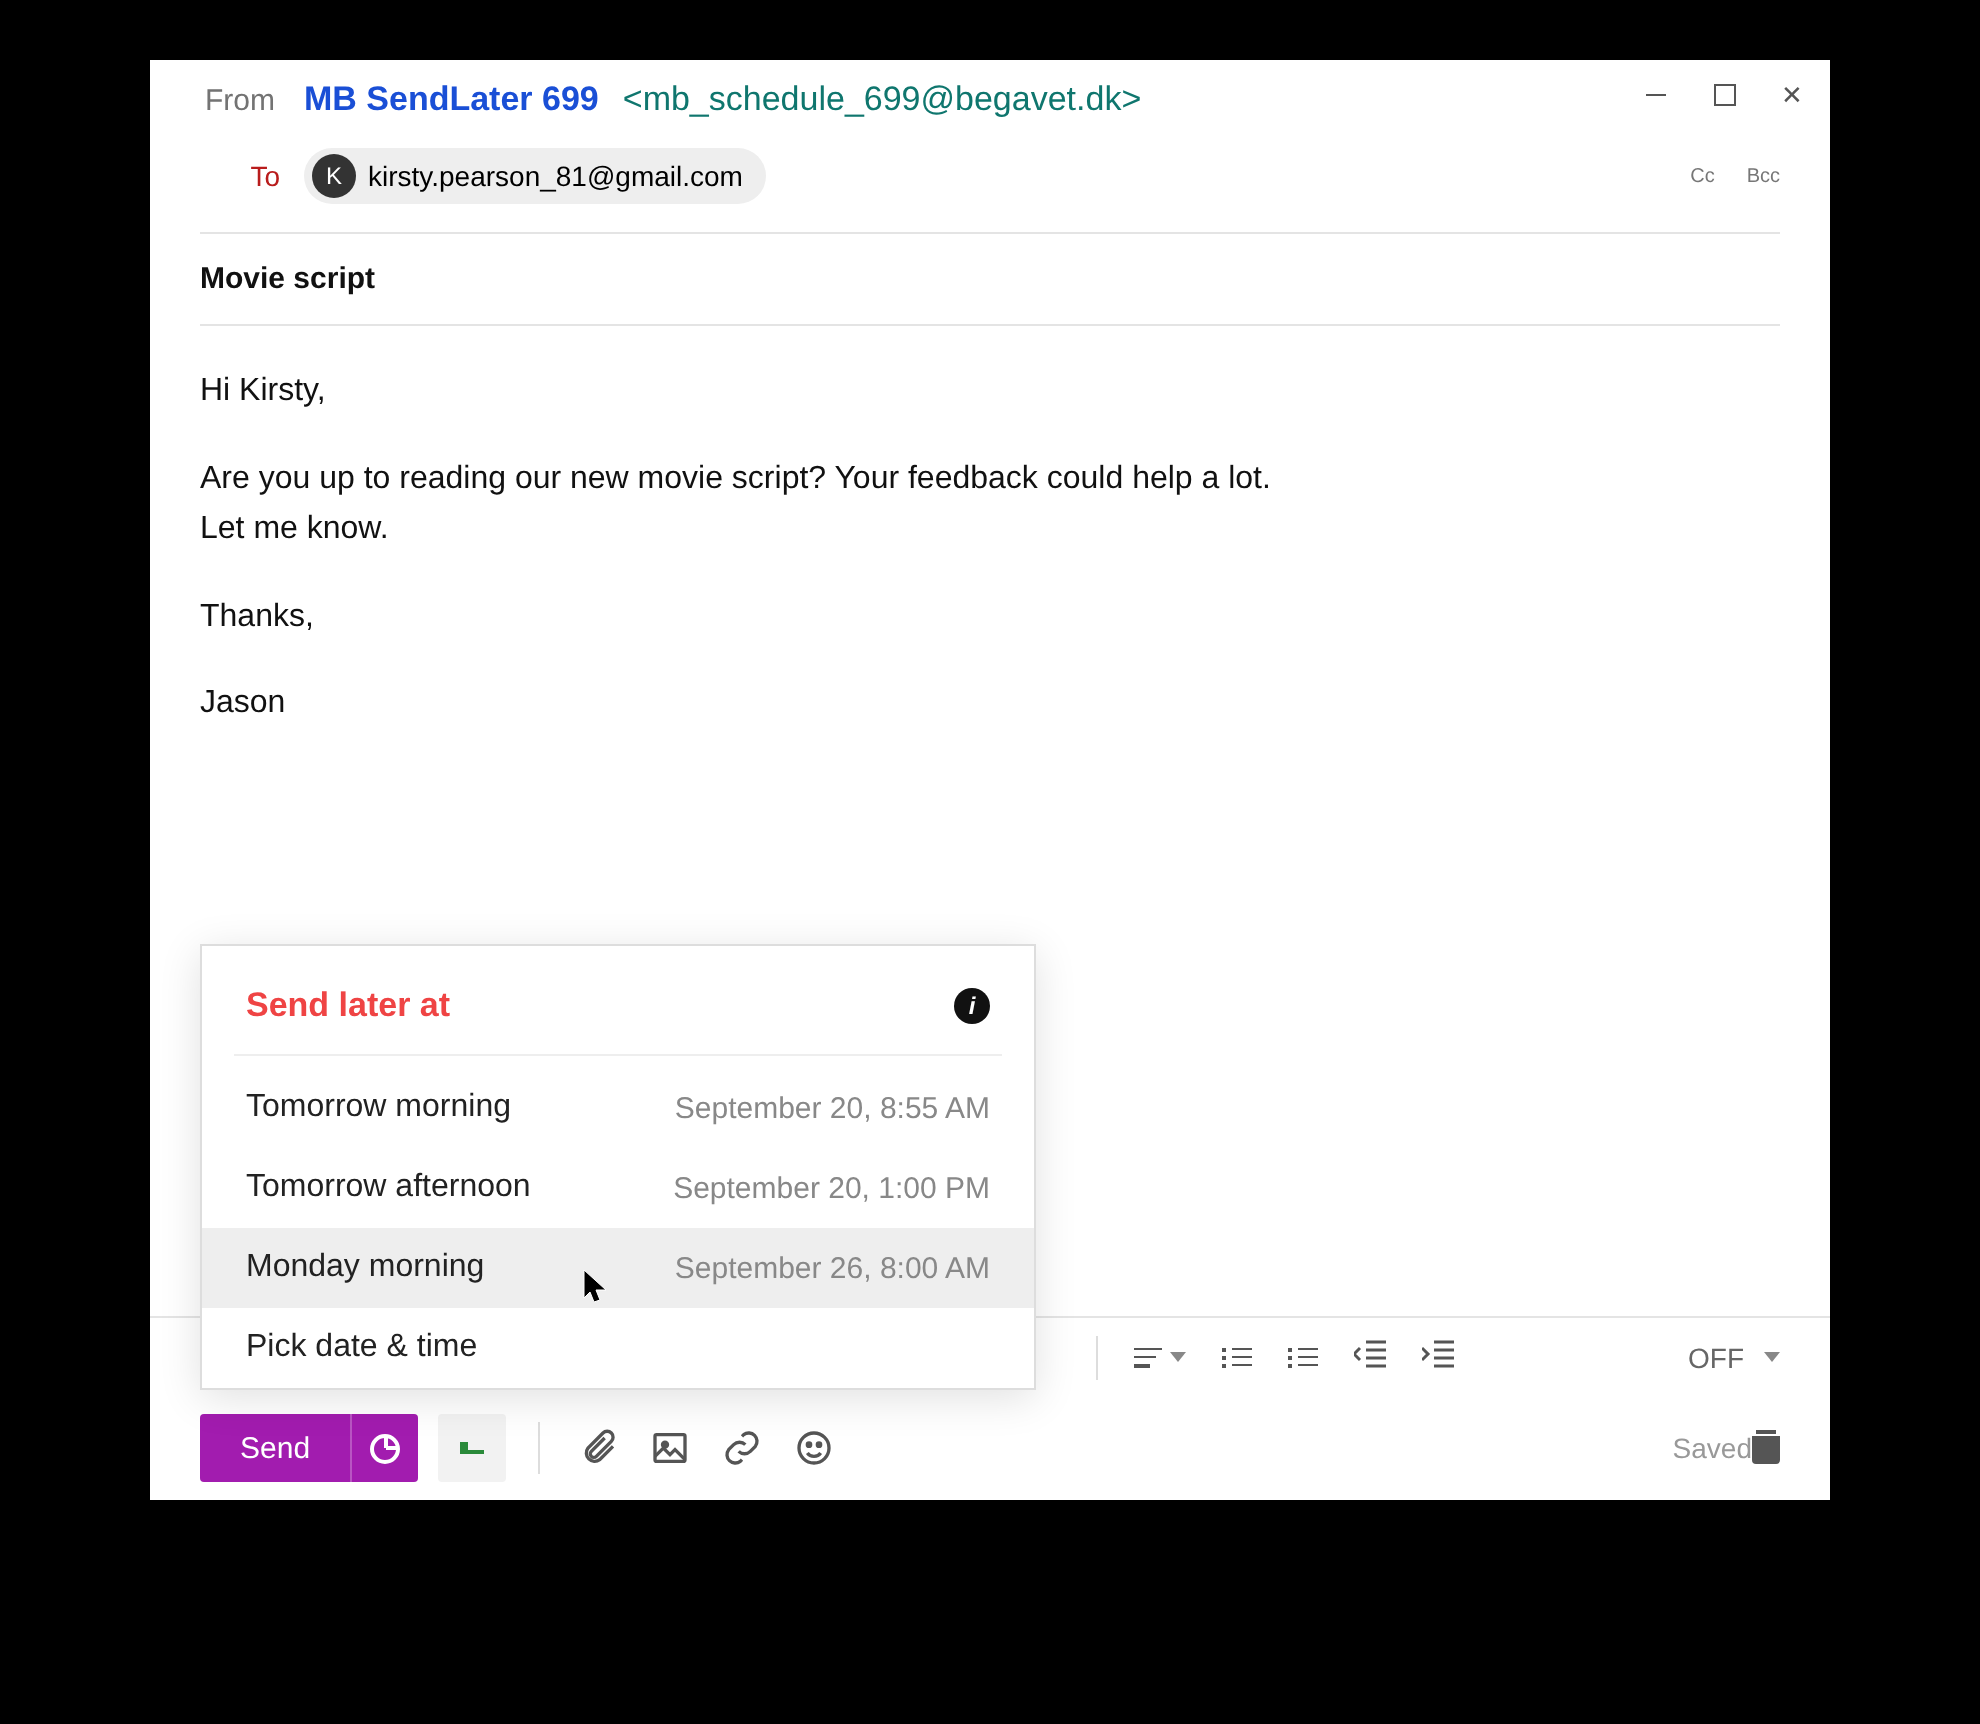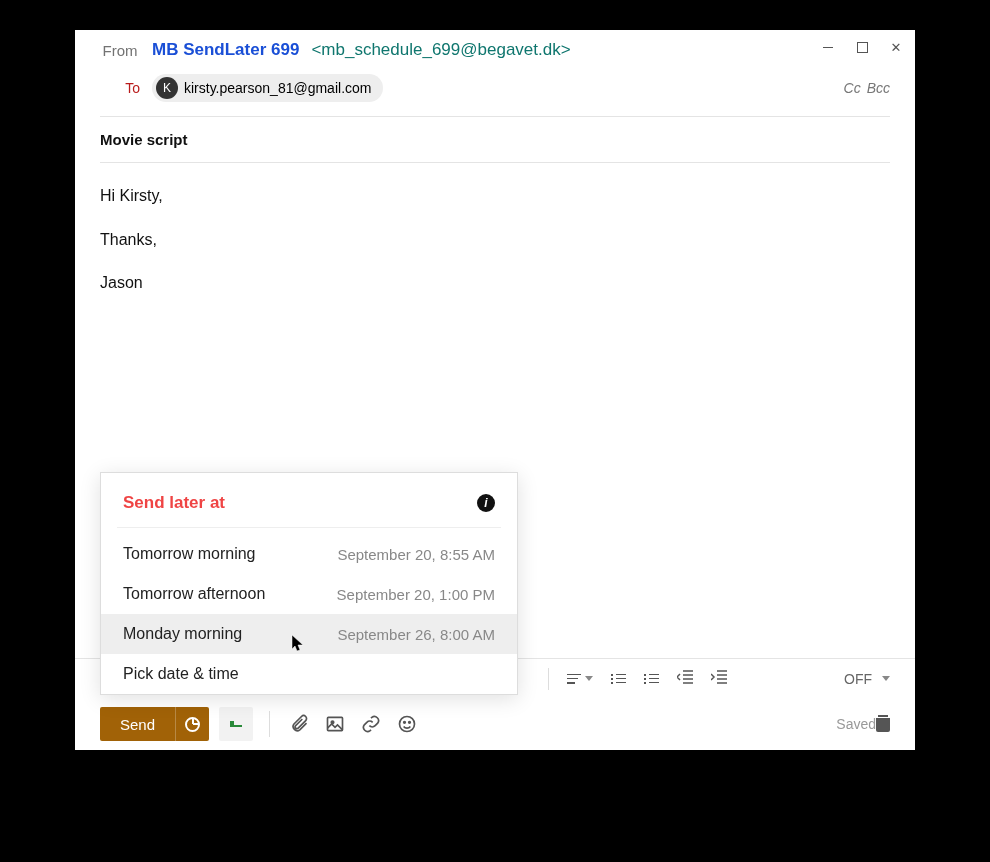--- a/index.html
+++ b/index.html
@@ -22,21 +22,21 @@
   .hdr { padding: 10px 25px 0 25px; }
   .row-from { display:flex; align-items:center; gap:12px; font-size:15px; }
   .row-from .lbl { color:#737373; width:40px; text-align:center; }
   .row-from .name { color:#1a4fd6; font-weight:600; font-size:17px; }
   .row-from .addr { color:#0f766e; font-size:17px; }
 
   .row-to { display:flex; align-items:center; margin-top:14px; gap:12px; }
   .row-to .lbl { color:#b91c1c; width:40px; text-align:right; font-size:14px; }
   .chip { display:flex; align-items:center; gap:6px; background:#eee; border-radius:14px; padding:3px 12px 3px 4px; font-size:14px; }
   .chip .av { width:22px; height:22px; border-radius:50%; background:#333; color:#fff; display:flex; align-items:center; justify-content:center; font-size:12px; }
-  .ccbcc { margin-left:auto; color:#777; font-size:14px; display:flex; gap:6px;font-style:italic; }
+  .ccbcc { margin-left:auto; color:#777; font-size:10px; display:flex; gap:16px; }
 
   .hr { height:1px; background:#e4e4e4; margin:14px 0 0 0; }
 
   .subject { padding: 14px 25px; font-weight:700; color:#111; font-size:15px; }
   .hr2 { height:1px; background:#e4e4e4; margin:0 25px; }
 
   .body-area { padding: 20px 25px; font-size:16px; color:#111; line-height:1.6; flex:1; }
   .body-area p { margin-bottom: 18px; }
 
   
@@ -61,21 +61,21 @@
 
   
   .action-bar {
     height:52px;
     padding: 0 25px;
     display:flex; align-items:center; gap:10px;
     position:relative;
   }
   .send-btn {
     display:flex; align-items:center;
-    background:#a16207; color:#fff; height:34px;
+    background:#a21caf; color:#fff; height:34px;
     border-radius:2px;
   }
   .send-btn .lbl { padding:0 20px; font-size:15px; }
   .send-btn .clock { width:34px; height:34px; display:flex; align-items:center; justify-content:center; border-left:1px solid rgba(255,255,255,0.25); }
   .clock-icon { width:15px; height:15px; border:2px solid #fff; border-radius:50%; position:relative;}
   .clock-icon::before{content:"";position:absolute;left:50%;top:50%;width:5px;height:2px;background:#fff;transform-origin:left;transform:translateY(-1px);}
   .clock-icon::after{content:"";position:absolute;left:50%;top:50%;width:2px;height:5px;background:#fff;transform-origin:top;transform:translate(-1px,-5px);}
 
   .check-btn { width:34px; height:34px; background:#f2f2f2; display:flex; align-items:center; justify-content:center; border-radius:2px;}
   .dblcheck { color:#2a8a3a; font-size:18px; display:flex;}
@@ -142,20 +142,22 @@
       </div>
     </div>
     <div class="hr"></div>
   </div>
 
   <div class="subject">Movie script</div>
   <div class="hr2"></div>
 
   <div class="body-area">
     <p>Hi Kirsty,</p>
+    <p style="white-space:pre-line;">Are you up to reading our new movie script? Your feedback could help a lot.
+Let me know.</p>
     <p>Thanks,</p>
     <p>Jason</p>
   </div>
 
   <div class="toolbar">
     <div style="width:430px;"></div>
     <span class="sep"></span>
     <span class="align-ic">
       <span class="bars left">
           <span></span>

